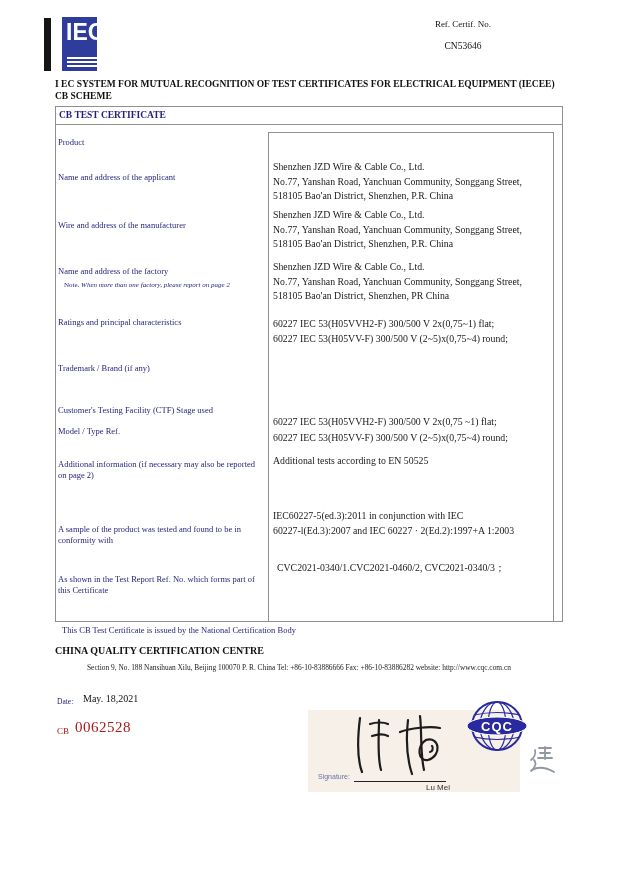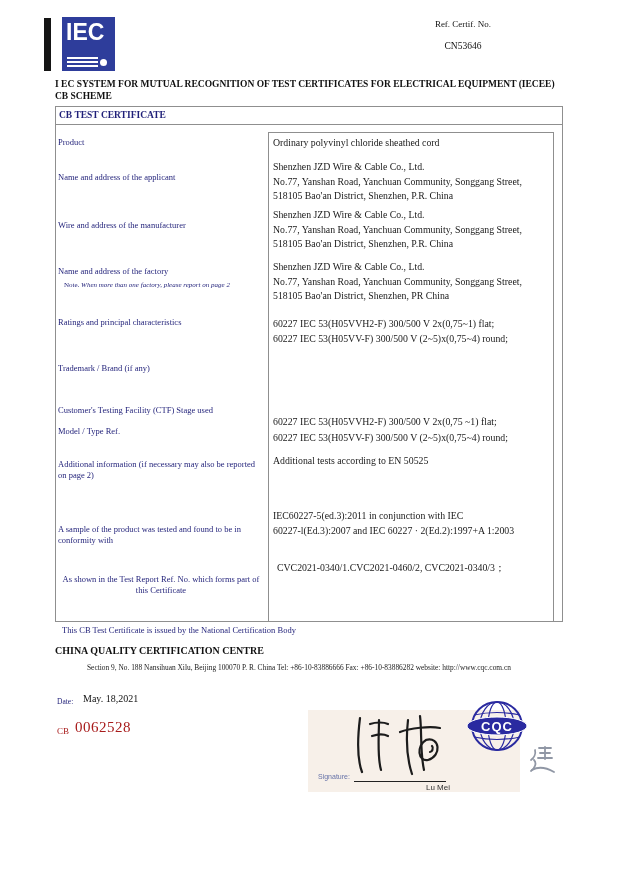--- a/index.html
+++ b/index.html
@@ -44,21 +44,21 @@
   .ref-label { font-size:9px; color:#111111; width:120px; text-align:center; }
   .ref-value { font-size:9.5px; color:#111111; width:120px; text-align:center; }
 </style>
 </head>
 <body>
 
 <div class="page">
 
   <div class="abs" style="left:44px;top:16px;width:75px;height:57px;">
     <div class="abs iec-bar" style="left:0;top:2px;width:7px;height:53px;"></div>
-    <div class="abs iec-box" style="left:18px;top:1px;width:53px;height:54px;">
+    <div class="abs iec-box" style="left:18px;top:1px;width:35px;height:54px;">
       <div class="abs iec-text" style="left:4px;top:2px;">IEC</div>
       <div class="abs iec-line" style="left:5px;top:40px;width:31px;"></div>
       <div class="abs iec-line" style="left:5px;top:44px;width:31px;"></div>
       <div class="abs iec-line" style="left:5px;top:48px;width:31px;"></div>
       <div class="abs iec-dot" style="left:38px;top:42px;"></div>
     </div>
   </div>
 
   <div class="abs ref-label" style="left:403px;top:19px;">Ref. Certif. No.</div>
   <div class="abs ref-value" style="left:403px;top:41px;">CN53646</div>
@@ -77,25 +77,22 @@
   <div class="abs note-line" style="left:58px;top:281px;padding-left:6px;">
     <span>Note.</span>
     <span class="it">When more than one factory, please report on page 2</span>
   </div>
   <div class="abs lbl" style="left:58px;top:317px;">Ratings and principal characteristics</div>
   <div class="abs lbl" style="left:58px;top:363px;">Trademark / Brand (if any)</div>
   <div class="abs lbl" style="left:58px;top:405px;">Customer's Testing Facility (CTF) Stage used</div>
   <div class="abs lbl" style="left:58px;top:426px;">Model / Type Ref.</div>
   <div class="abs lbl" style="left:58px;top:459px;">Additional information (if necessary may also be reported on page 2)</div>
   <div class="abs lbl" style="left:58px;top:524px;">A sample of the product was tested and found to be in conformity with</div>
-  <div class="abs lbl" style="left:58px;top:574px;text-align:center;">As shown in the Test Report Ref. No. which forms part of this Certificate</div>
+  <div class="abs lbl" style="left:58px;top:574px;">As shown in the Test Report Ref. No. which forms part of this Certificate</div>
 
-  <div class="abs val" style="left:273px;top:136px;">
-    <div>Ordinary polyvinyl chloride sheathed cord</div>
-  </div>
   <div class="abs val" style="left:273px;top:160px;">
     <div>Shenzhen JZD Wire &amp; Cable Co., Ltd.</div>
     <div>No.77, Yanshan Road, Yanchuan Community, Songgang Street,</div>
     <div>518105 Bao'an District, Shenzhen, P.R. China</div>
   </div>
   <div class="abs val" style="left:273px;top:208px;">
     <div>Shenzhen JZD Wire &amp; Cable Co., Ltd.</div>
     <div>No.77, Yanshan Road, Yanchuan Community, Songgang Street,</div>
     <div>518105 Bao'an District, Shenzhen, P.R. China</div>
   </div>

